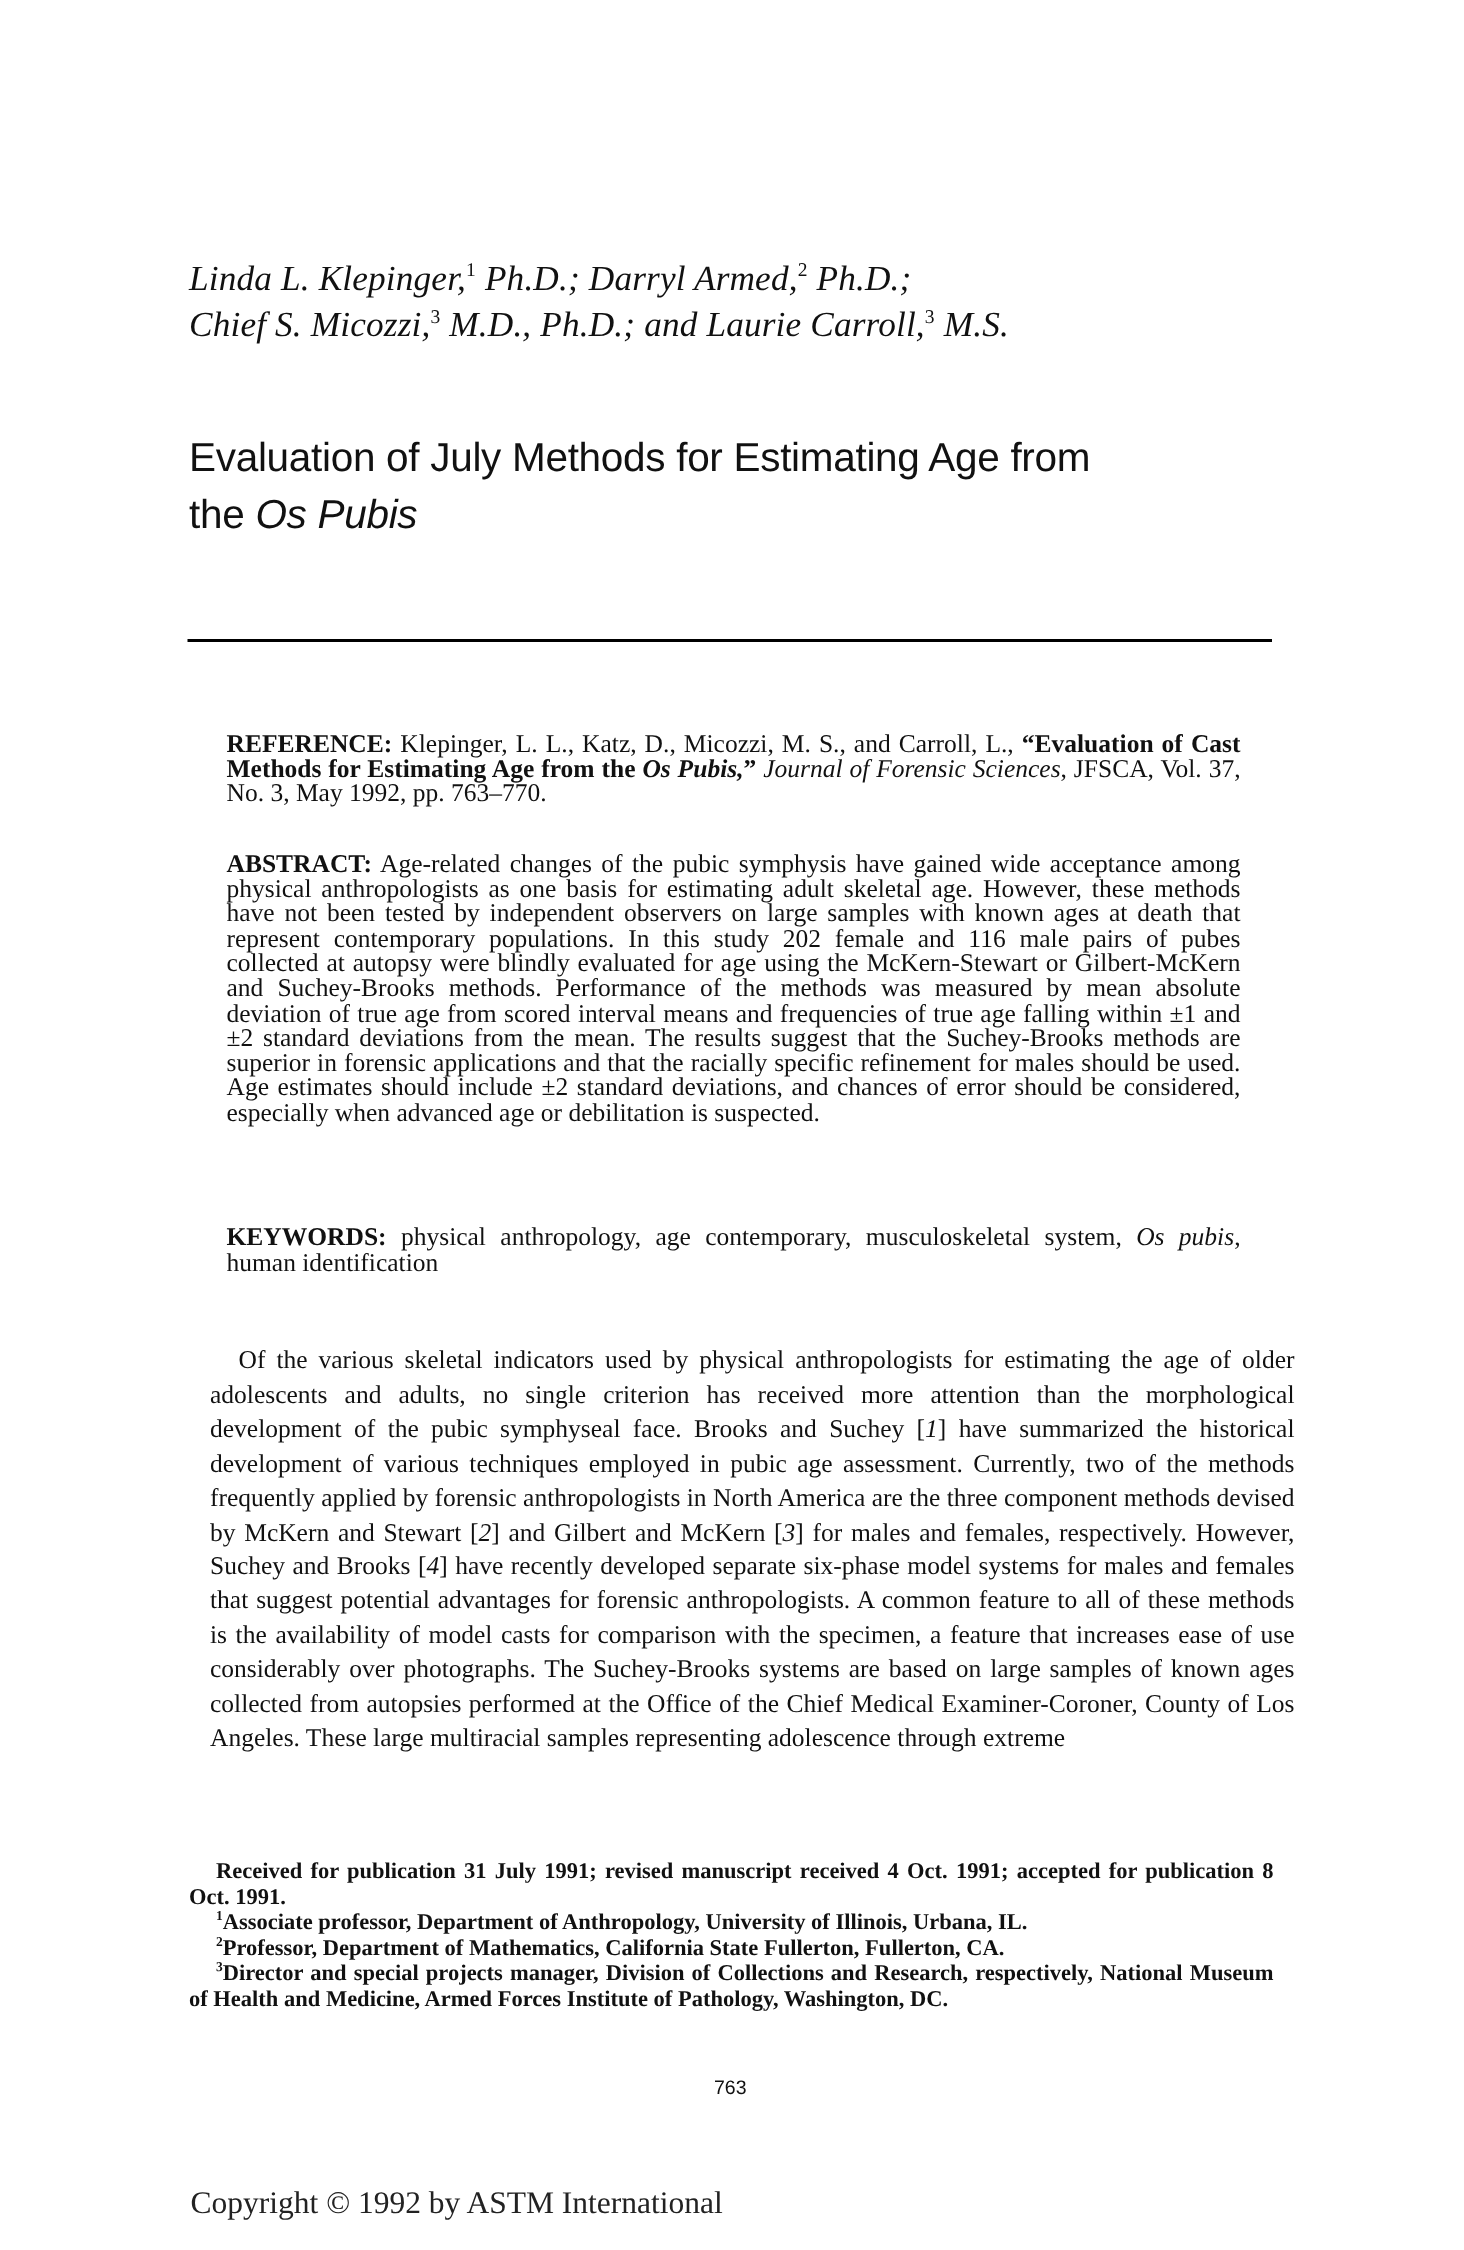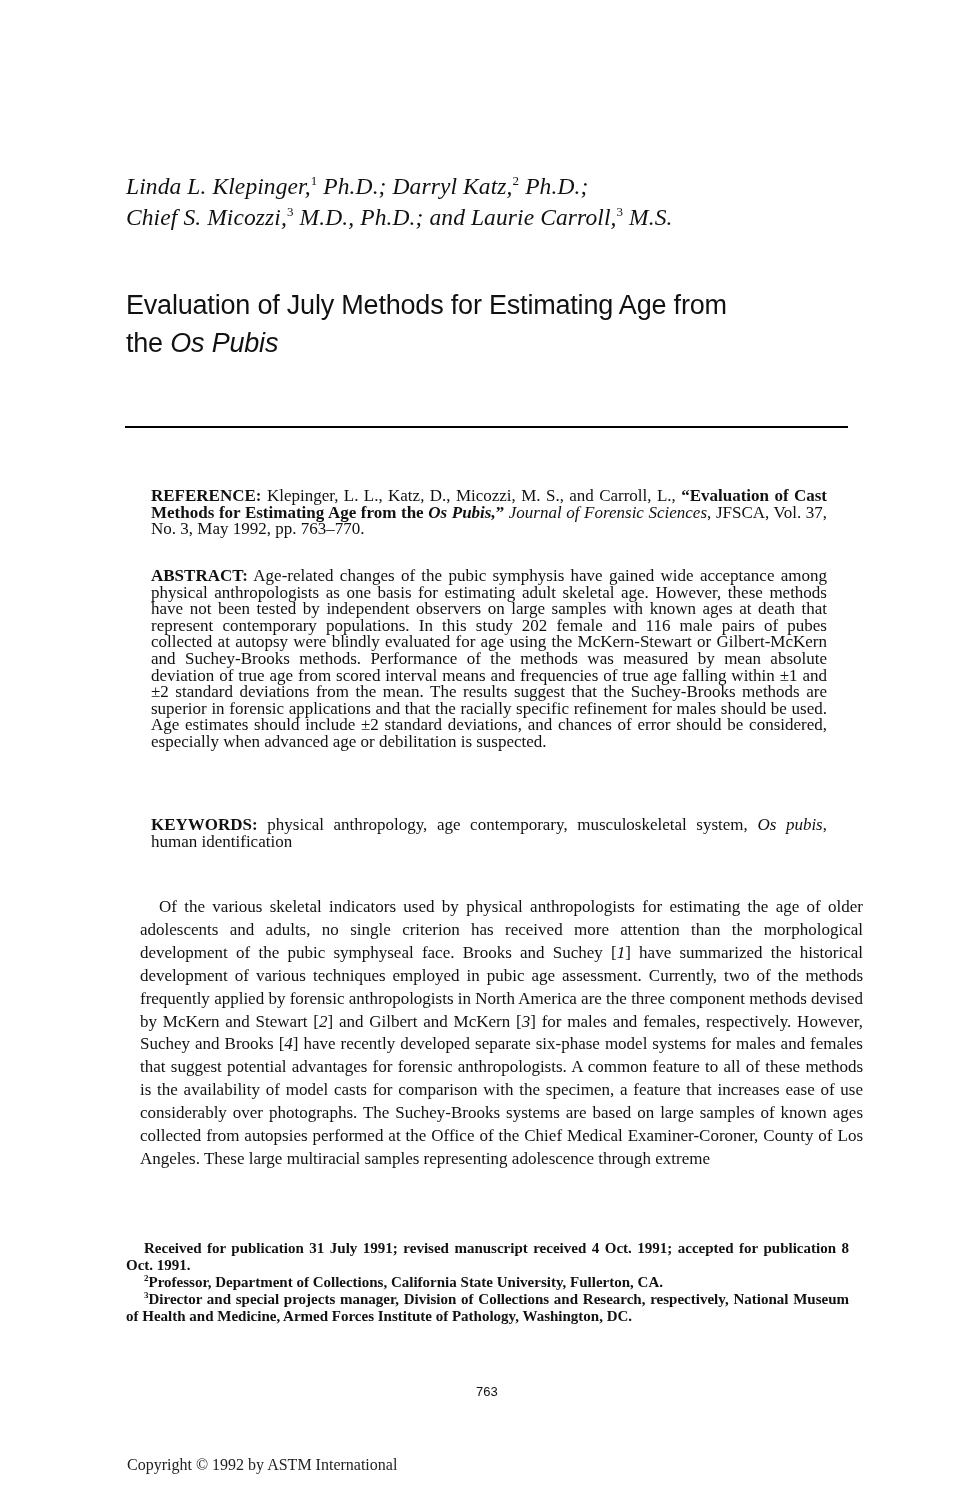--- a/index.html
+++ b/index.html
@@ -86,30 +86,30 @@
 
     .page-number {
       left: 476px;
       top: 1384px;
       font-family: "Liberation Sans", sans-serif;
       font-size: 13px;
     }
     .copyright {
       left: 127px;
       top: 1456px;
-      font-size: 16px;
+      font-size: 21px;
       color: #222222;
     }
   </style>
 </head>
 <body>
 
 <div class="abs authors">
   <div>
-    <span>Linda L. Klepinger,</span><sup>1</sup><span style="white-space:pre"> Ph.D.; </span><span>Darryl Katz,</span><sup>2</sup><span style="white-space:pre"> Ph.D.;</span>
+    <span>Linda L. Klepinger,</span><sup>1</sup><span style="white-space:pre"> Ph.D.; </span><span>Darryl Armed,</span><sup>2</sup><span style="white-space:pre"> Ph.D.;</span>
   </div>
   <div>
     <span>Chief S. Micozzi,</span><sup>3</sup><span style="white-space:pre"> M.D., Ph.D.; and </span><span>Laurie Carroll,</span><sup>3</sup><span style="white-space:pre"> M.S.</span>
   </div>
 </div>
 
 <div class="abs title">
   <div>Evaluation of July Methods for Estimating Age from</div>
   <div><span style="white-space:pre">the </span><em>Os Pubis</em></div>
 </div>
@@ -127,19 +127,20 @@
 <div class="abs block keywords">
   <span class="lbl">KEYWORDS:</span><span> physical anthropology, age contemporary, musculoskeletal system, </span><i>Os pubis</i><span>, human identification</span>
 </div>
 
 <div class="abs body-text">
   <p><span>Of the various skeletal indicators used by physical anthropologists for estimating the age of older adolescents and adults, no single criterion has received more attention than the morphological development of the pubic symphyseal face. Brooks and Suchey [</span><span class="cite">1</span><span>] have summarized the historical development of various techniques employed in pubic age assessment. Currently, two of the methods frequently applied by forensic anthropologists in North America are the three component methods devised by McKern and Stewart [</span><span class="cite">2</span><span>] and Gilbert and McKern [</span><span class="cite">3</span><span>] for males and females, respectively. However, Suchey and Brooks [</span><span class="cite">4</span><span>] have recently developed separate six-phase model systems for males and females that suggest potential advantages for forensic anthropologists. A common feature to all of these methods is the availability of model casts for comparison with the specimen, a feature that increases ease of use considerably over photographs. The Suchey-Brooks systems are based on large samples of known ages collected from autopsies performed at the Office of the Chief Medical Examiner-Coroner, County of Los Angeles. These large multiracial samples representing adolescence through extreme</span></p>
 </div>
 
 <div class="abs footnotes">
   <p>Received for publication 31 July 1991; revised manuscript received 4 Oct. 1991; accepted for publication 8 Oct. 1991.</p>
-  <p><sup>2</sup><span>Professor, Department of Collections, California State University, Fullerton, CA.</span></p>
+  <p><sup>1</sup><span>Associate professor, Department of Anthropology, University of Illinois, Urbana, IL.</span></p>
+  <p><sup>2</sup><span>Professor, Department of Mathematics, California State Fullerton, Fullerton, CA.</span></p>
   <p><sup>3</sup><span>Director and special projects manager, Division of Collections and Research, respectively, National Museum of Health and Medicine, Armed Forces Institute of Pathology, Washington, DC.</span></p>
 </div>
 
 <div class="abs page-number">763</div>
 
 <div class="abs copyright">Copyright © 1992 by ASTM International</div>
 
 </body></html>

